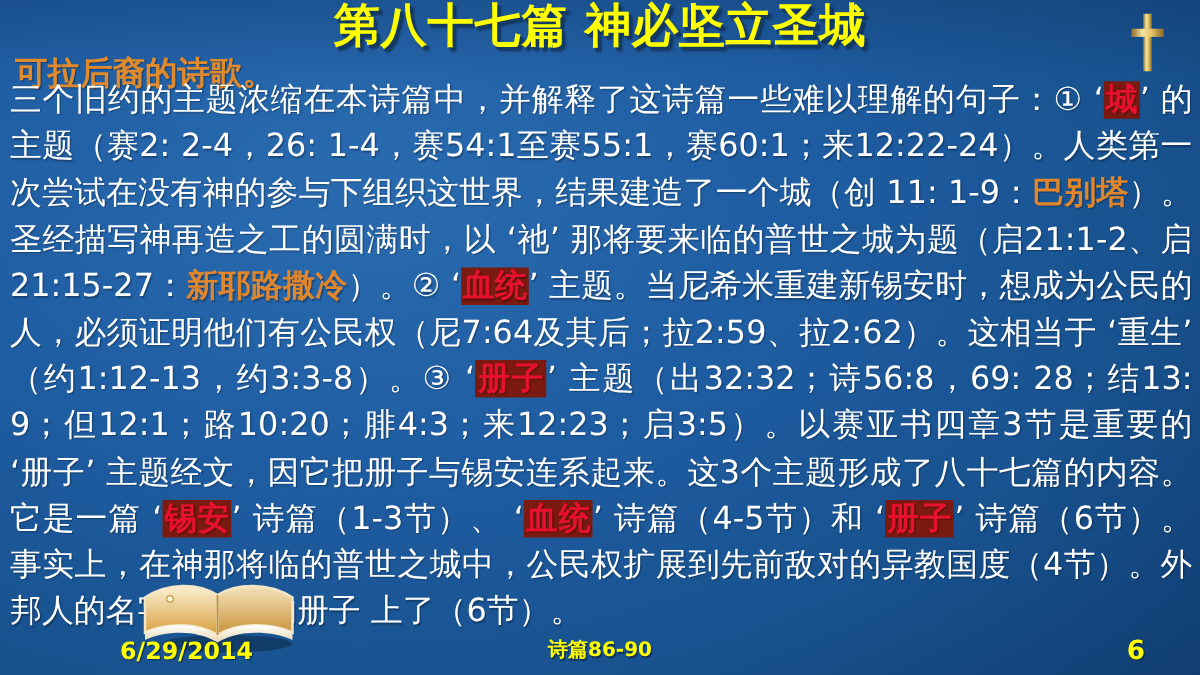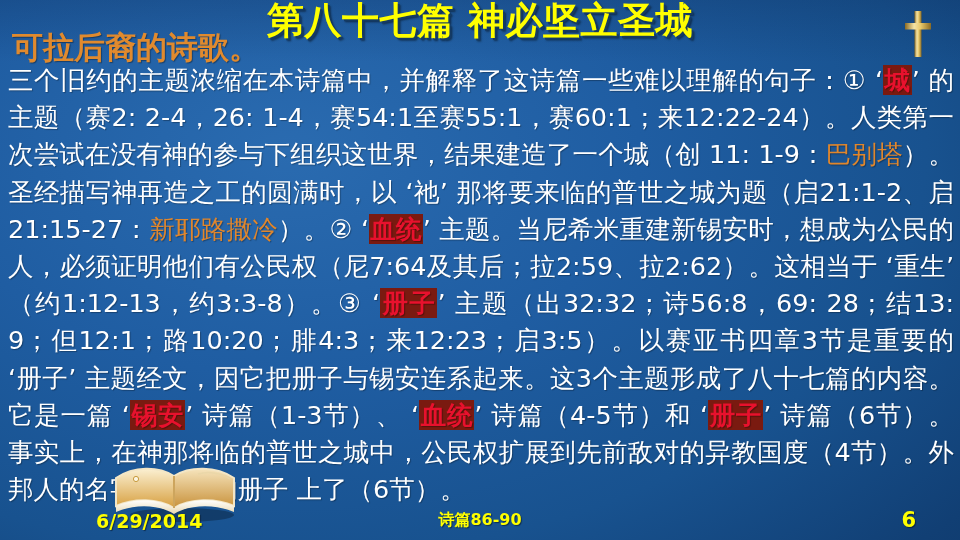--- a/index.html
+++ b/index.html
@@ -35,23 +35,23 @@
     font-weight: 700;
     letter-spacing: 0.5px;
     text-shadow: 2px 2px 0 #143a63, 3px 3px 2px rgba(0,0,0,0.45);
     line-height: 46px;
     white-space: nowrap;
   }
 
   .subtitle {
     position: absolute;
     left: 12px;
-    top: 32px;
+    top: 44px;
     color: #e08a2e;
-    font-size: 31px;
+    font-size: 26px;
     font-weight: 600;
     line-height: 30px;
     text-shadow: 1px 1px 1px rgba(0,0,0,0.35);
     white-space: nowrap;
   }
 
   .cross {
     position: absolute;
     right: 24px;
     top: 8px;
@@ -74,21 +74,21 @@
     word-break: break-all;
   }
   .body-text .hl-red {
     color: #e8112d;
     background: #7a1a10;
     font-weight: 700;
     padding: 0 1px;
   }
   .body-text .hl-orange {
     color: #e0862c;
-    font-weight: 400;
+    font-weight: 700;
   }
 
   .bible-img {
     position: absolute;
     left: 112px;
     top: 462px;
     width: 132px;
     height: 62px;
   }
 

